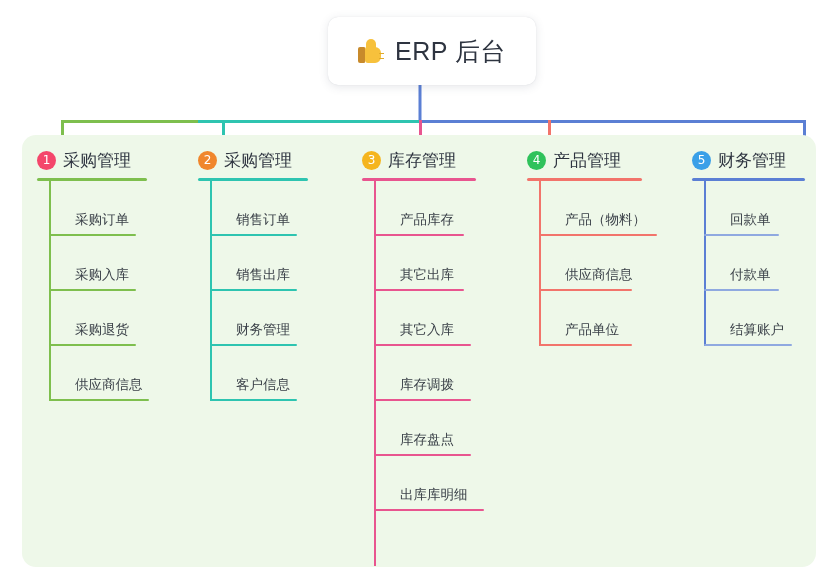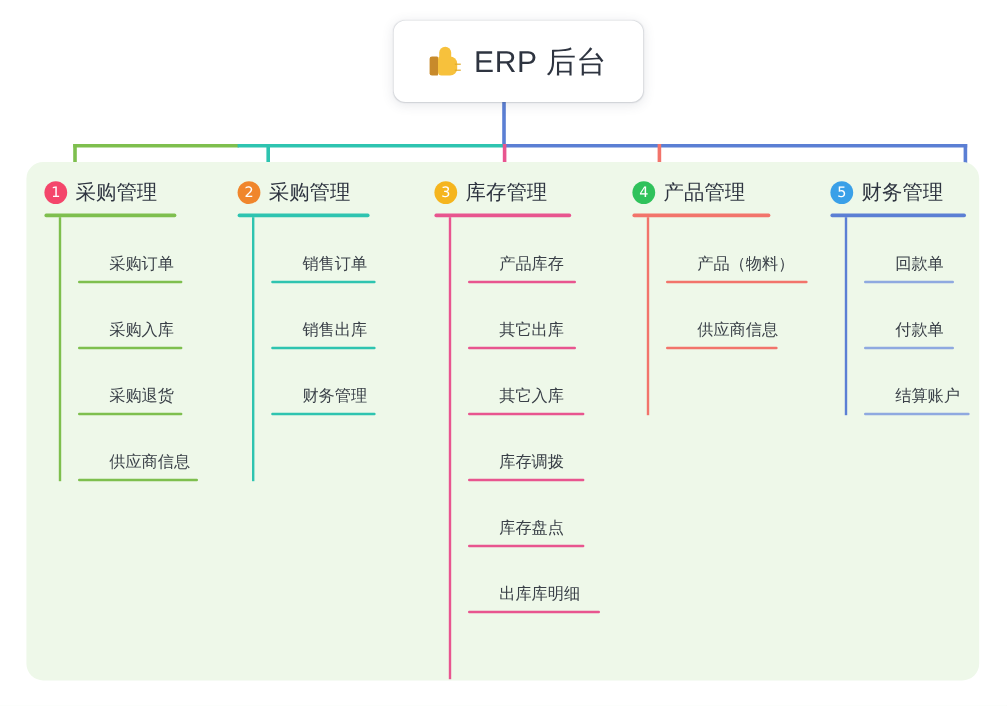--- a/index.html
+++ b/index.html
@@ -146,21 +146,21 @@
   }
   .head-rule {
     height: 3px;
     border-radius: 2px;
     margin-top: 6px;
   }
 
   .leaves {
     position: relative;
     margin-left: 12px;
-    padding-left: 16px;
+    padding-left: 0;
   }
   .spine {
     position: absolute;
     left: 0;
     top: 0;
     width: 2px;
   }
   .leaf {
     position: relative;
     height: 55px;
@@ -257,20 +257,24 @@
         <span class="leaf-rule" style="background:#2ec4b0; width:87px;"></span>
       </div>
       <div class="leaf">
         <span class="leaf-label">销售出库</span>
         <span class="leaf-rule" style="background:#2ec4b0; width:87px;"></span>
       </div>
       <div class="leaf">
         <span class="leaf-label">财务管理</span>
         <span class="leaf-rule" style="background:#2ec4b0; width:87px;"></span>
       </div>
+      <div class="leaf">
+        <span class="leaf-label">客户信息</span>
+        <span class="leaf-rule" style="background:#2ec4b0; width:87px;"></span>
+      </div>
     </div>
   </div>
 
   <div class="branch" style="left:362px; top:148px; width:160px;">
     <div class="branch-head">
       <span class="badge" style="background:#f5b51e;">3</span>
       <span class="branch-title">库存管理</span>
     </div>
     <div class="head-rule" style="background:#e8558f; width:114px;"></div>
     <div class="leaves">
@@ -311,20 +315,24 @@
     <div class="leaves">
       <div class="spine" style="background:#f2746b; height:165px;"></div>
       <div class="leaf">
         <span class="leaf-label">产品（物料）</span>
         <span class="leaf-rule" style="background:#f2746b; width:118px;"></span>
       </div>
       <div class="leaf">
         <span class="leaf-label">供应商信息</span>
         <span class="leaf-rule" style="background:#f2746b; width:93px;"></span>
       </div>
+      <div class="leaf">
+        <span class="leaf-label">产品单位</span>
+        <span class="leaf-rule" style="background:#f2746b; width:93px;"></span>
+      </div>
     </div>
   </div>
 
   <div class="branch" style="left:692px; top:148px; width:150px;">
     <div class="branch-head">
       <span class="badge" style="background:#3aa0e8;">5</span>
       <span class="branch-title">财务管理</span>
     </div>
     <div class="head-rule" style="background:#5b7fd4; width:113px;"></div>
     <div class="leaves">

